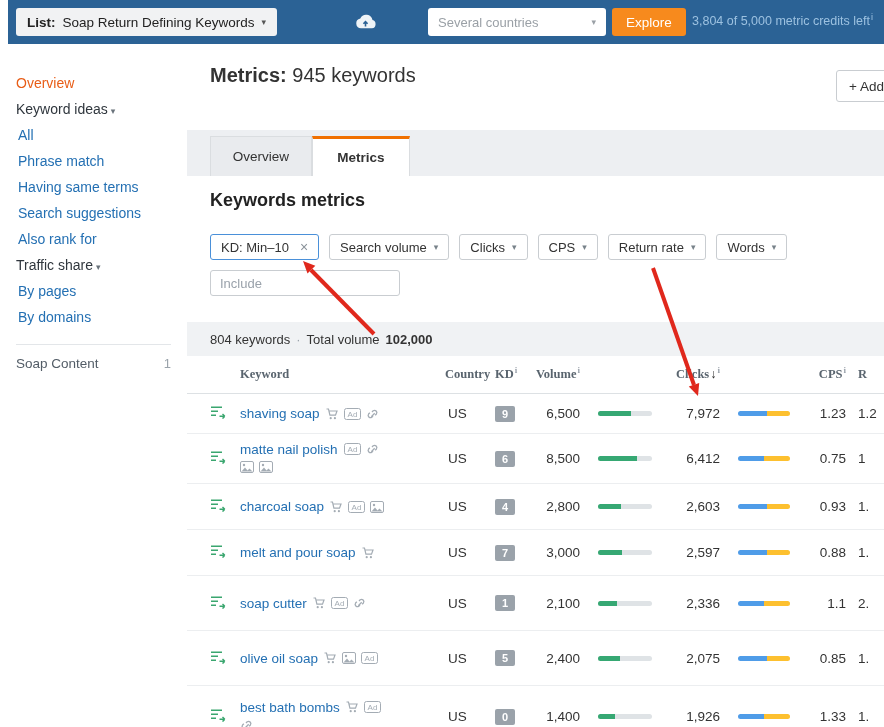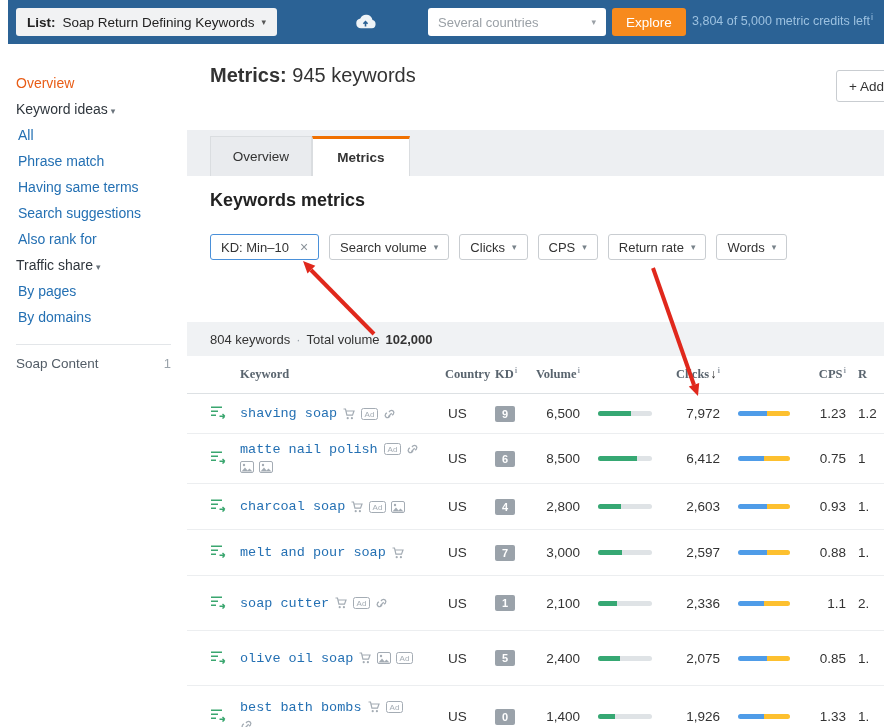--- a/index.html
+++ b/index.html
@@ -85,21 +85,21 @@
 
   .trow { display:grid; grid-template-columns:30px 180px 50px 44px 66px 76px 64px 76px 50px 38px;
     padding-left:23px; align-items:center; width:697px; }
   .thead { position:absolute; top:312px; left:0; height:38px; border-bottom:1px solid #dde1e4;
     font-size:12.5px; font-weight:bold; color:#59646e; }
   .tbody { position:absolute; top:350px; left:0; }
   .drow { border-bottom:1px solid #eceef0; font-size:13.5px; }
   .al { text-align:left; } .ac { text-align:center;margin-left:25px; } .ar { text-align:right; }
   .th-cell { cursor:pointer; white-space:nowrap;font-family:Liberation Serif, serif; }
   .sort-arr { color:#333; margin-left:1px; }
-  .kw a { color:#2470b3; text-decoration:none; font-size:13.5px; cursor:pointer;font-family:Liberation Mono, monospace; }
+  .kw a { color:#2470b3; text-decoration:none; font-size:13.5px; cursor:pointer; }
   .kline, .kline2 { display:flex; align-items:center; gap:6px; }
   .kline2 { margin-top:4px; }
   .kicons { display:inline-flex; gap:5px; align-items:center; }
   .kd-badge { display:inline-block; min-width:20px; height:16px; line-height:16px; background:#9aa2aa;
     color:#fff; font-size:11px; font-weight:bold; text-align:center; border-radius:2px; padding:0 2px; }
   .vbar { width:54px; height:5px; border-radius:2.5px; background:#dfe3e6; overflow:hidden; margin-left:18px; }
   .vfill { height:100%; background:#36a873; }
   .cbar { width:52px; height:5px; border-radius:2.5px; overflow:hidden; margin-left:18px; display:flex; }
   .cblue { height:100%; background:#4f9ce8; }
   .cyellow { height:100%; background:#fdc02f; }
@@ -184,20 +184,21 @@
       <div class="chip">
         <span>Return rate</span>
         <span class="caret">▾</span>
       </div>
       <div class="chip">
         <span>Words</span>
         <span class="caret">▾</span>
       </div>
     </div>
 
+  <input class="filter-input inc" placeholder="Include" style="">
 
   <div class="summary">
     <span>804 keywords</span>
     <span class="sep">·</span>
     <span>Total volume</span>
     <span class="tv">102,000</span>
   </div>
 
   <div class="trow thead">
       <div class="th-cell al"><span></span></div>

